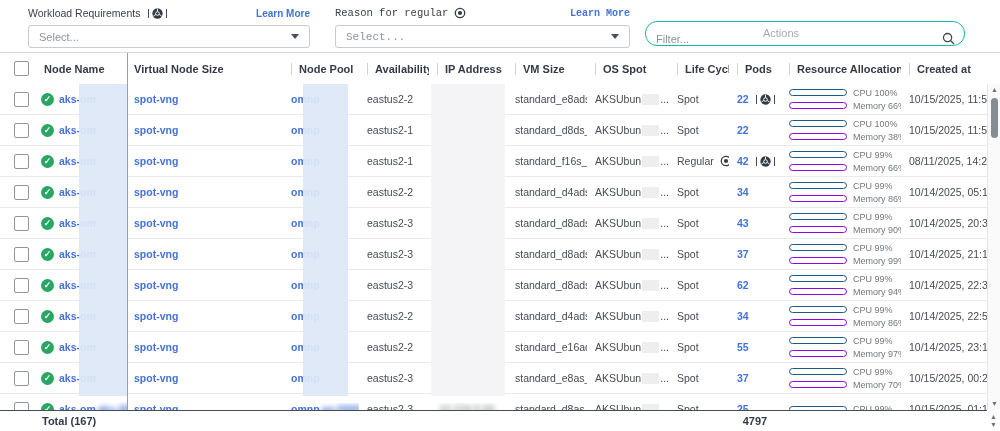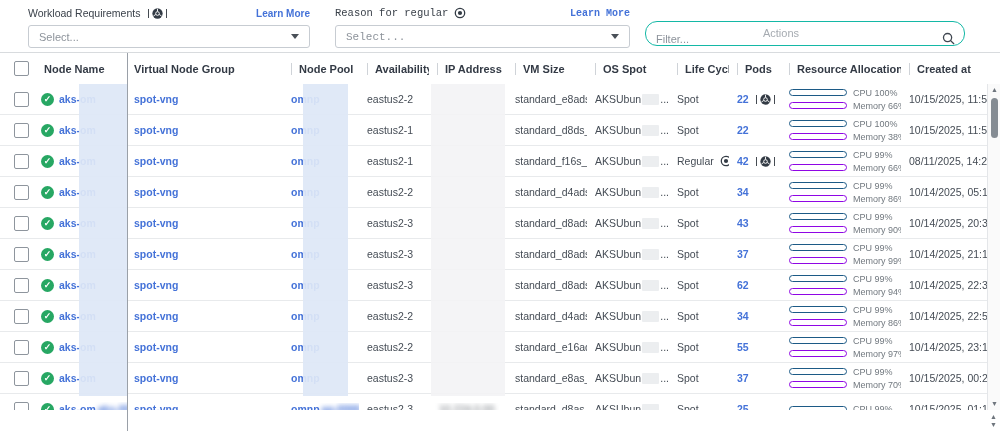--- a/index.html
+++ b/index.html
@@ -159,21 +159,21 @@
     <span class="actions">Actions</span>
   </div>
   <div class="tb-sep"></div>
 
   <div class="thead">
     <div class="cell w-frozen">
       <div class="checkbox"></div>
       <span class="hname">Node Name</span>
     </div>
     <div class="cell w-vng">
-        <span>Virtual Node Group</span>
+        <span>Virtual Node Size</span>
       </div>
     <div class="cell w-pool">
         <span class="hpipe"></span>
         <span>Node Pool</span>
       </div>
     <div class="cell w-az">
         <span class="hpipe"></span>
         <span>Availability Zone</span>
       </div>
     <div class="cell w-ip">
@@ -804,20 +804,24 @@
         </div>
   </div>
 </div>
 
   <div class="band b-name"></div>
   <div class="band b-pool"></div>
   <div class="band b-ip"></div>
 
   <div class="vline"></div>
 
+  <div class="tfoot">
+    <span class="total">Total (167)</span>
+    <span class="pods-total">4797</span>
+  </div>
 
   <div class="vscroll">
     <span class="arr up">▲</span>
     <div class="thumb"></div>
     <span class="arr down">▼</span>
   </div>
   <div class="corner-arrs">
     <span>▲</span>
     <span>▼</span>
   </div>

